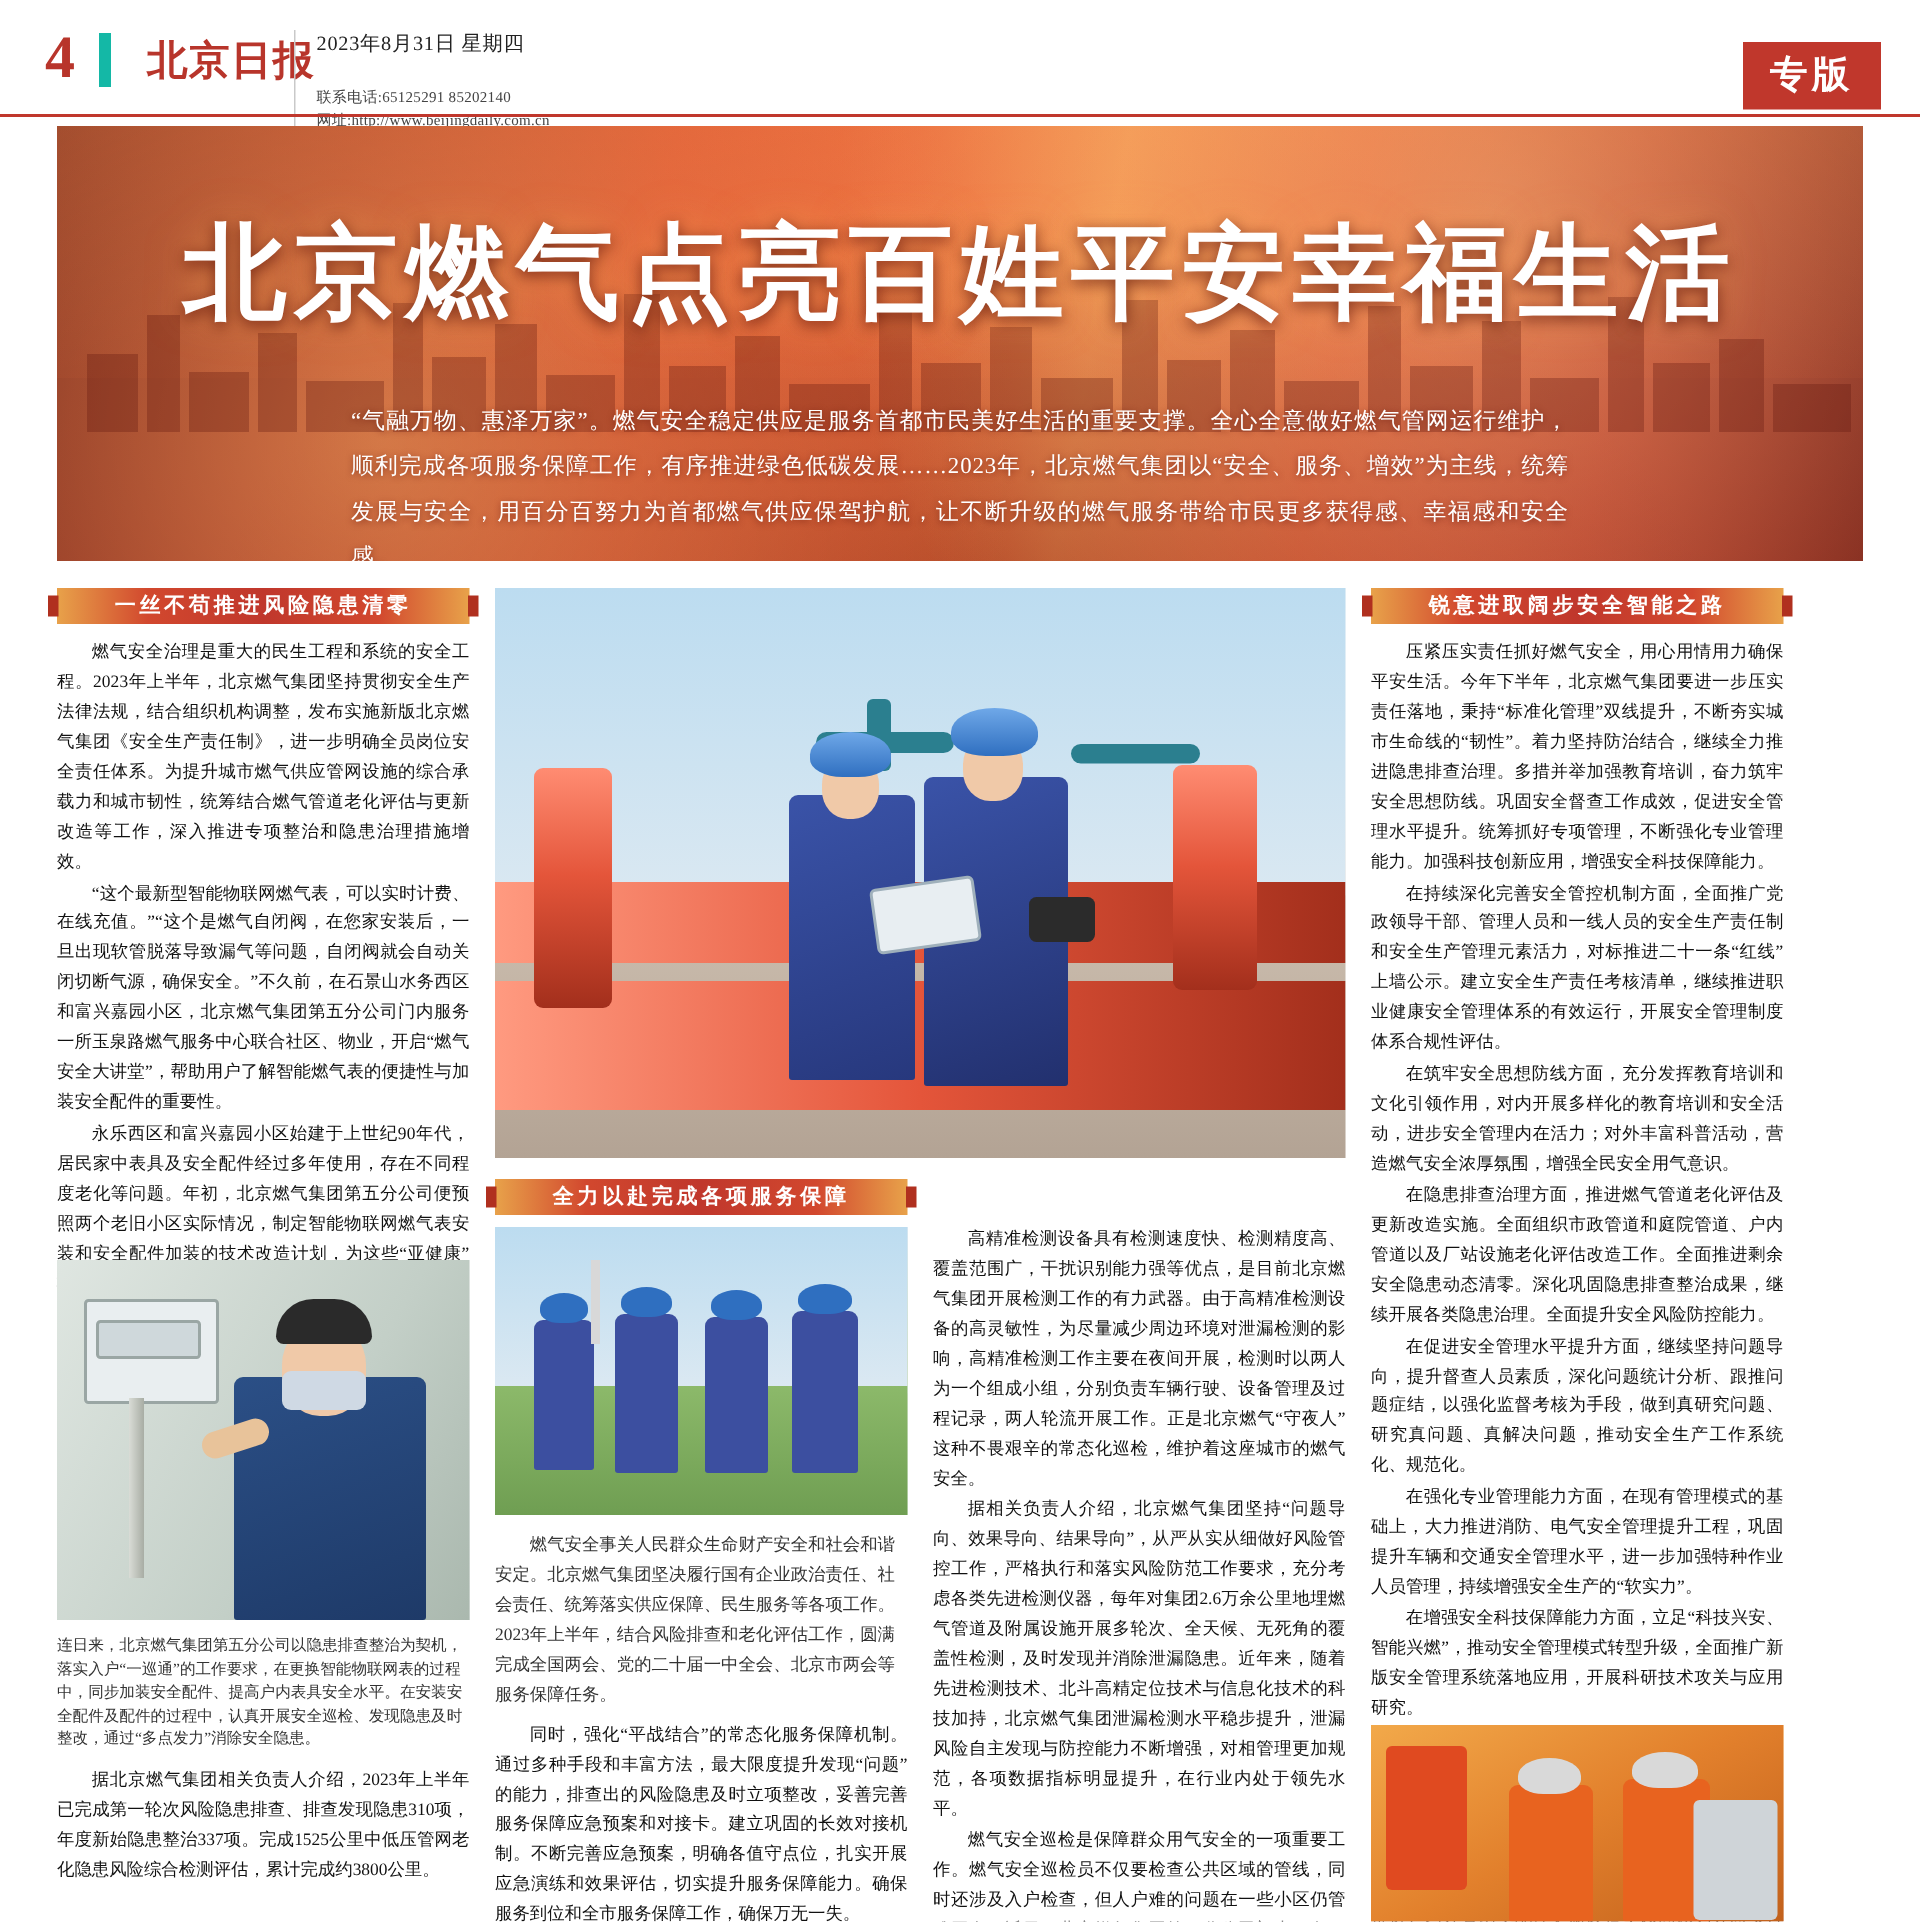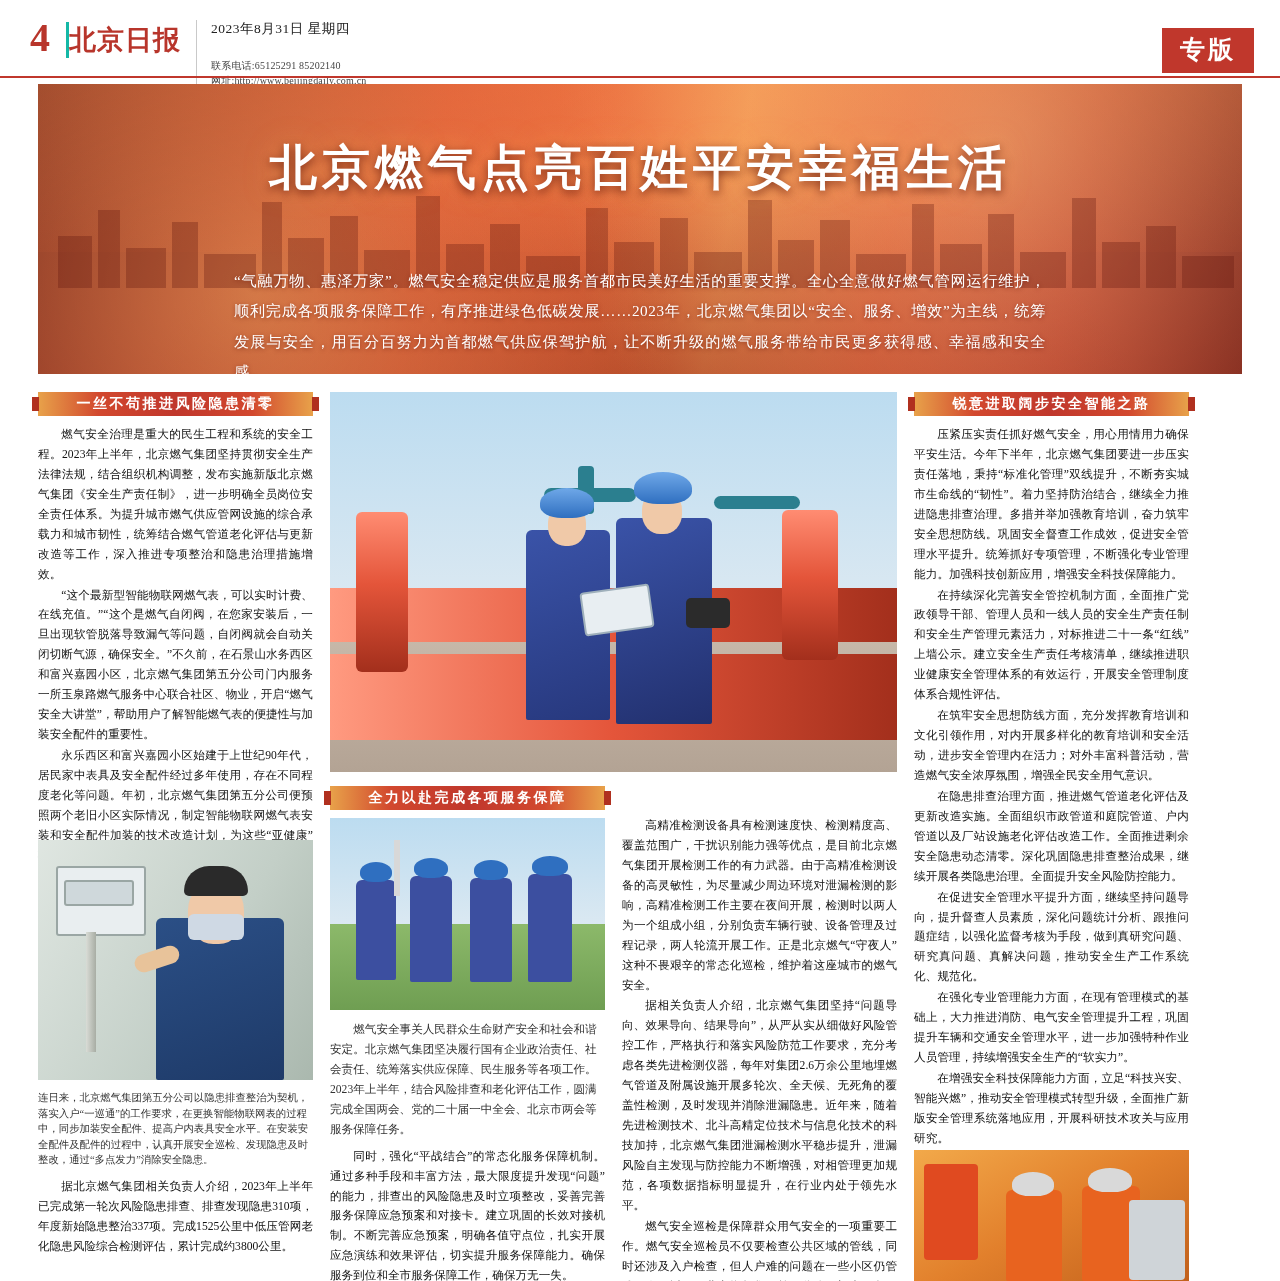--- a/index.html
+++ b/index.html
@@ -17,22 +17,22 @@
     background:#fff;
   }
   .page-num{
     position:absolute;left:30px;top:18px;
     font-size:40px;font-weight:700;color:#b8352b;
     font-family:"Liberation Serif", serif;line-height:1;
   }
   .paper-logo{
     position:absolute;left:66px;top:22px;
     width:115px;height:36px;
-    border-left:3px solid #14b8a6;
-    padding-left:0;
+    border-left:8px solid #14b8a6;
+    padding-left:24px;
     display:flex;align-items:center;
   }
   .paper-logo .nm{
     font-size:27px;font-weight:700;color:#b8352b;
     letter-spacing:1px;line-height:1;
     font-family:"Liberation Serif", serif;
   }
   .masthead-meta{
     position:absolute;left:196px;top:20px;
     border-left:1px solid #c9c9c9;padding-left:14px;
@@ -70,21 +70,21 @@
   .skyline{
     position:absolute;left:0;bottom:86px;width:100%;height:110px;
     opacity:.30;
   }
   .skyline span{
     position:absolute;bottom:0;background:#5e140d;
   }
   .hero-title{
     position:absolute;left:0;top:52px;width:100%;
     text-align:center;
-    font-size:48px;font-weight:700;color:#ffffff;
+    font-size:69px;font-weight:700;color:#ffffff;
     letter-spacing:5px;
     font-family:Liberation Sans, sans-serif;
     text-shadow:0 3px 10px rgba(90,15,8,.75), 0 0 26px rgba(255,180,90,.55);
   }
   .hero-lead{
     position:absolute;left:196px;top:182px;width:812px;
     font-size:15.2px;line-height:2.0;color:#ffffff;
     letter-spacing:.6px;text-align:justify;
     text-shadow:0 1px 4px rgba(100,20,10,.65);
   }

